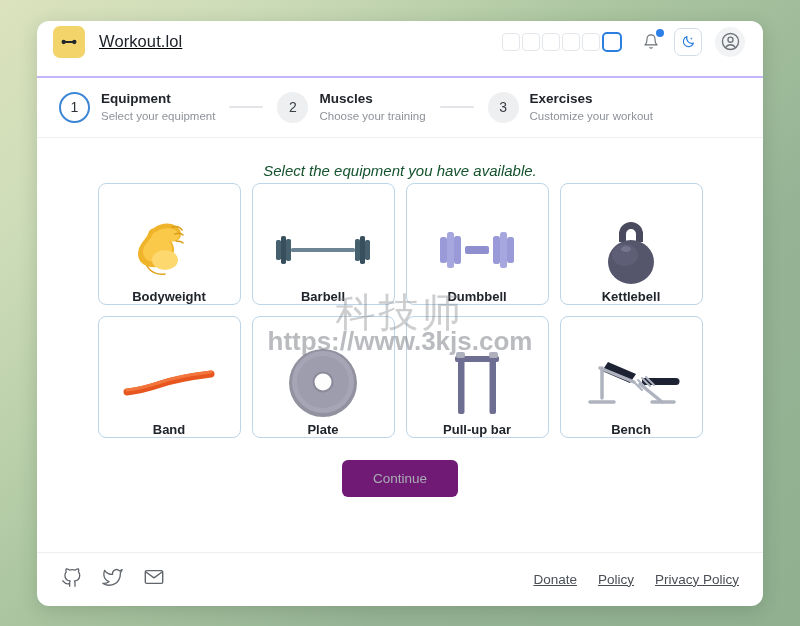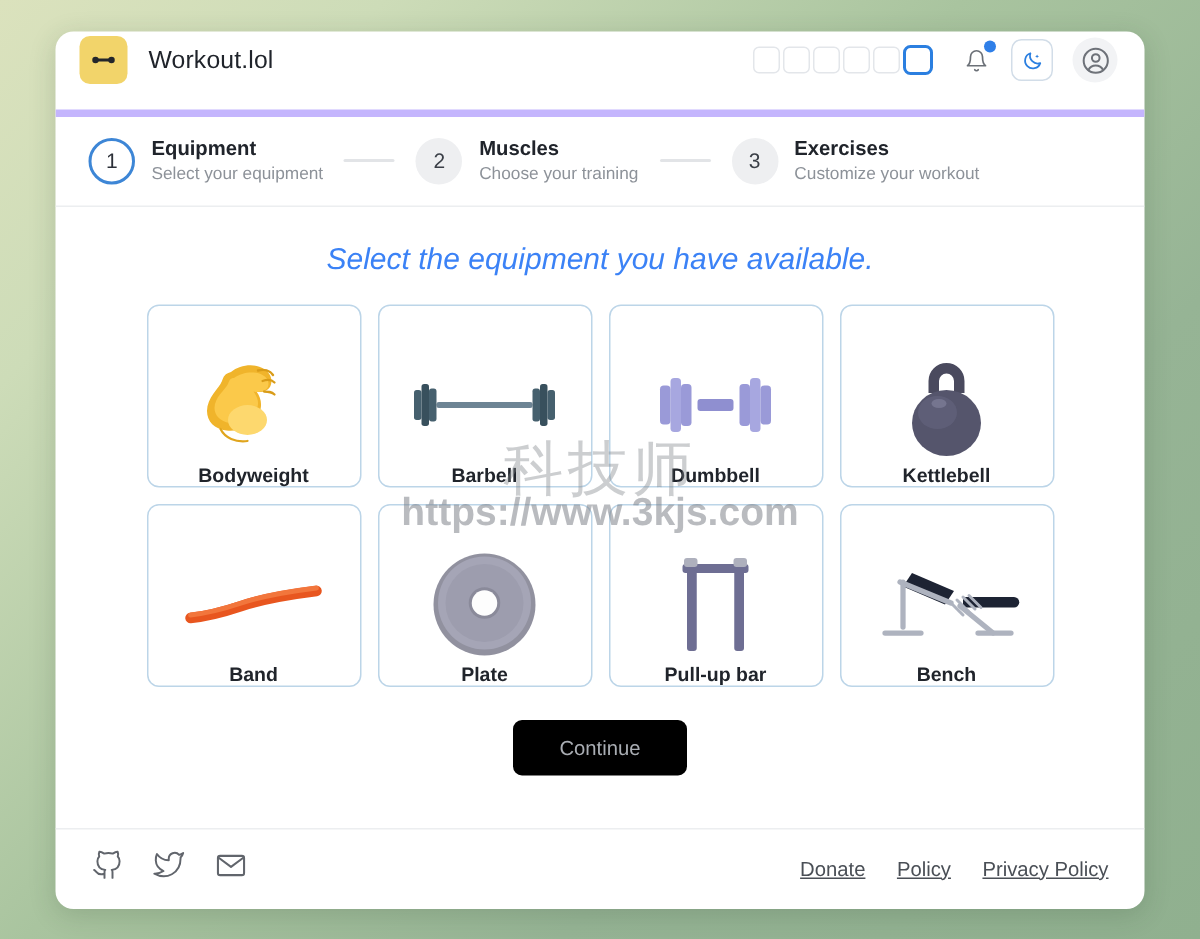--- a/index.html
+++ b/index.html
@@ -33,21 +33,22 @@
     position: relative;
   }
 
   
   .header {
     height: 57px;
     flex: 0 0 57px;
     display: flex;
     align-items: center;
     padding: 0 18px 13px 16px;
-    border-bottom: 5px solid #c4b5fd;
+    border-bottom: 2px solid #c4b5fd;
+    text-decoration: underline;
   }
   .brand { display: flex; align-items: center; gap: 14px; }
   .logo-box {
     width: 32px; height: 32px;
     background: #f2d46a;
     border-radius: 7px;
     display: flex; align-items: center; justify-content: center;
   }
   .logo-box svg { display:block; }
   .brand-title {
@@ -130,23 +131,23 @@
   .content {
     flex: 1 1 auto;
     display: flex;
     flex-direction: column;
     align-items: center;
     padding-top: 24px;
     position: relative;
   }
   .prompt {
     font-style: italic;
-    font-size: 20px;
-    color: #3b82f6;
-    margin-bottom: 18px;
+    font-size: 15px;
+    color: #14532d;
+    margin-bottom: 4px;
   }
 
   .grid {
     display: grid;
     grid-template-columns: repeat(4, 143px);
     grid-template-rows: repeat(2, 122px);
     gap: 11px;
   }
   .eq-card {
     border: 1px solid #bcd5e8;
@@ -168,21 +169,21 @@
   }
   .eq-label {
     font-size: 13px;
     font-weight: bold;
     color: #20242b;
     margin-top: -2px;
   }
 
   .continue-wrap { margin-top: 22px; }
   .continue-btn {
-    background: #000000;
+    background: #701a75;
     color: #a9adb3;
     border: none;
     border-radius: 6px;
     font-size: 13.5px;
     font-family: "Liberation Sans", sans-serif;
     padding: 11px 31px;
   }
 
   
   .footer {

